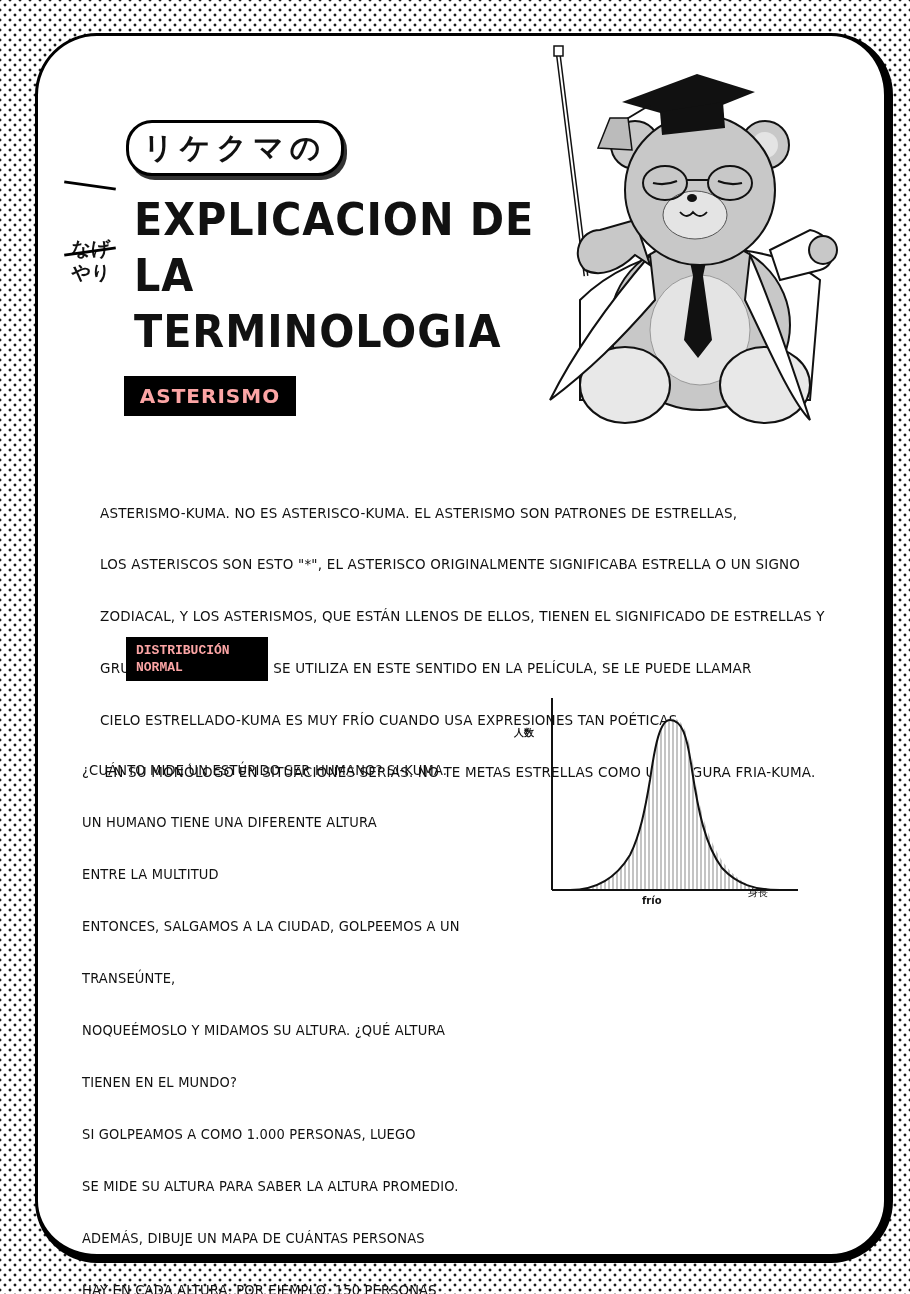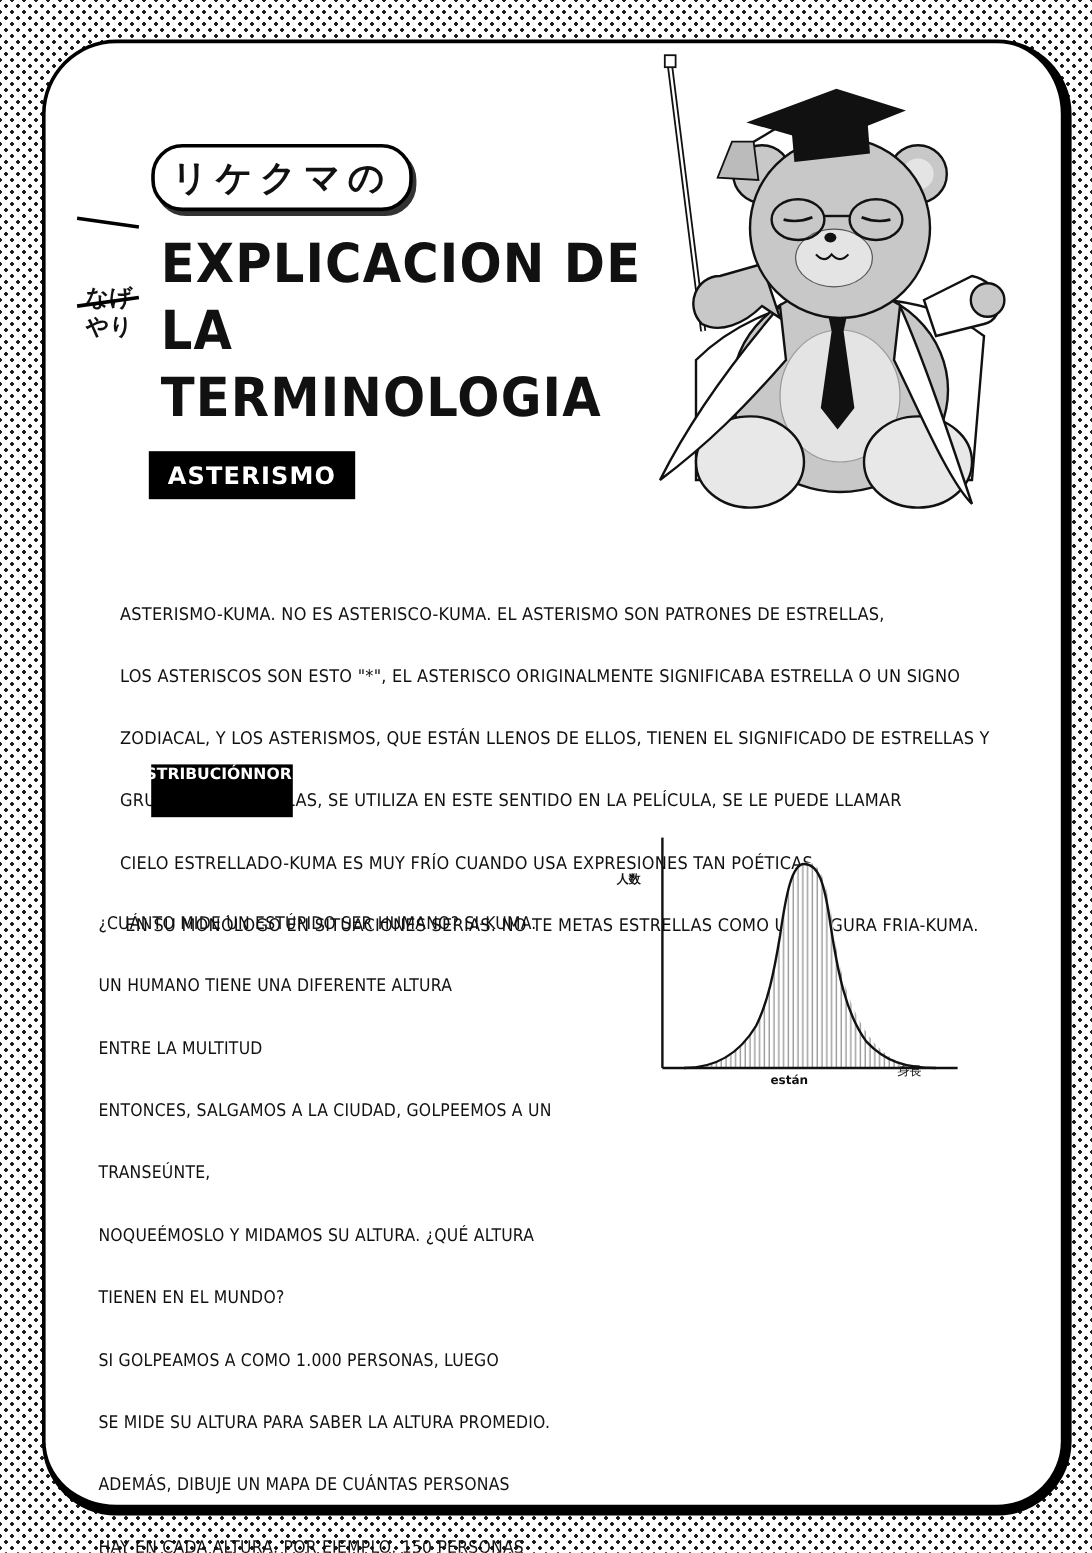--- a/index.html
+++ b/index.html
@@ -37,29 +37,29 @@
     position:absolute; top:14px; left:4px; width:46px;
     font-weight:bold; font-size:19px; line-height:24px; text-align:center;margin-top:40px;
   }
   .title {
     position:absolute; left:134px; top:192px; width:440px;
     font-family:"DejaVu Sans", sans-serif; font-weight:bold;
     font-size:45px; line-height:56px; letter-spacing:1px;
     transform: scaleX(0.92); transform-origin:left top;
   }
   .section-label {
-    position:absolute; background:#000; color:#ffffff;
+    position:absolute; background:#000; color:#fca5a5;
     font-family:"DejaVu Sans", sans-serif; font-weight:bold;
     display:flex; align-items:center;
   }
   .label-asterismo { left:124px; top:376px; width:172px; height:40px;
     font-size:20px; justify-content:center; letter-spacing:1px; }
-  .label-normal { left:126px; top:637px; width:118px; height:44px;
+  .label-normal { left:126px; top:637px; width:142px; height:44px;
     font-size:13px; line-height:17px; padding-left:10px; box-sizing:border-box;
-    flex-direction:row; align-items:flex-start; justify-content:center; }
+    flex-direction:column; align-items:flex-start; justify-content:center;font-family:Liberation Mono, monospace; }
   .body-text {
     position:absolute; font-family:"DejaVu Sans", sans-serif;
     font-size:14.5px; line-height:17.3px; text-transform:uppercase;
     letter-spacing:0.2px; white-space:pre; color:#111;
   }
   .para-asterismo { left:100px; top:470px; transform:scaleX(0.93); transform-origin:left top; }
   .para-normal { left:82px; top:727px; transform:scaleX(0.9); transform-origin:left top; line-height:17.35px; }
   .para-normal .line { display:block; }
   .chart {
     position:absolute; left:500px; top:690px; width:300px; height:225px;
@@ -166,21 +166,21 @@
       <pattern id="hatch" width="4" height="10" patternUnits="userSpaceOnUse">
         <rect width="4" height="10" fill="#ffffff"></rect>
         <line x1="1" y1="0" x2="1" y2="10" stroke="#8a8a8a" stroke-width="1"></line>
       </pattern>
     </defs>
     <path d="M85 200 C 115 190, 135 170, 145 120 C 152 80, 156 35, 168 30 C 180 25, 188 35, 194 80 C 200 130, 215 175, 245 193 C 255 198, 265 200, 275 200 Z" fill="url(#hatch)"></path>
     <path d="M70 200 C 95 200, 115 190, 130 165 C 140 145, 145 120, 150 90 C 155 55, 160 30, 170 30 C 182 30, 187 45, 192 80 C 198 120, 205 155, 222 178 C 238 195, 255 200, 280 200" fill="none" stroke="#111" stroke-width="2"></path>
     <line x1="52" y1="8" x2="52" y2="200" stroke="#111" stroke-width="2"></line>
     <line x1="52" y1="200" x2="298" y2="200" stroke="#111" stroke-width="2"></line>
   </svg>
-  <span class="xlabel-mean">están</span>
+  <span class="xlabel-mean">frío</span>
   <span class="xlabel">身長</span>
 </div>
 
 <div class="body-text para-normal">
   <span class="line">¿Cuánto mide un estúpido ser humano? Si-kuma.</span>
   <span class="line">Un humano tiene una diferente altura</span>
   <span class="line">entre la multitud</span>
   <span class="line">Entonces, salgamos a la ciudad, golpeemos a un</span>
   <span class="line">transeúnte,</span>
   <span class="line">noqueémoslo y midamos su altura. ¿Qué altura</span>

